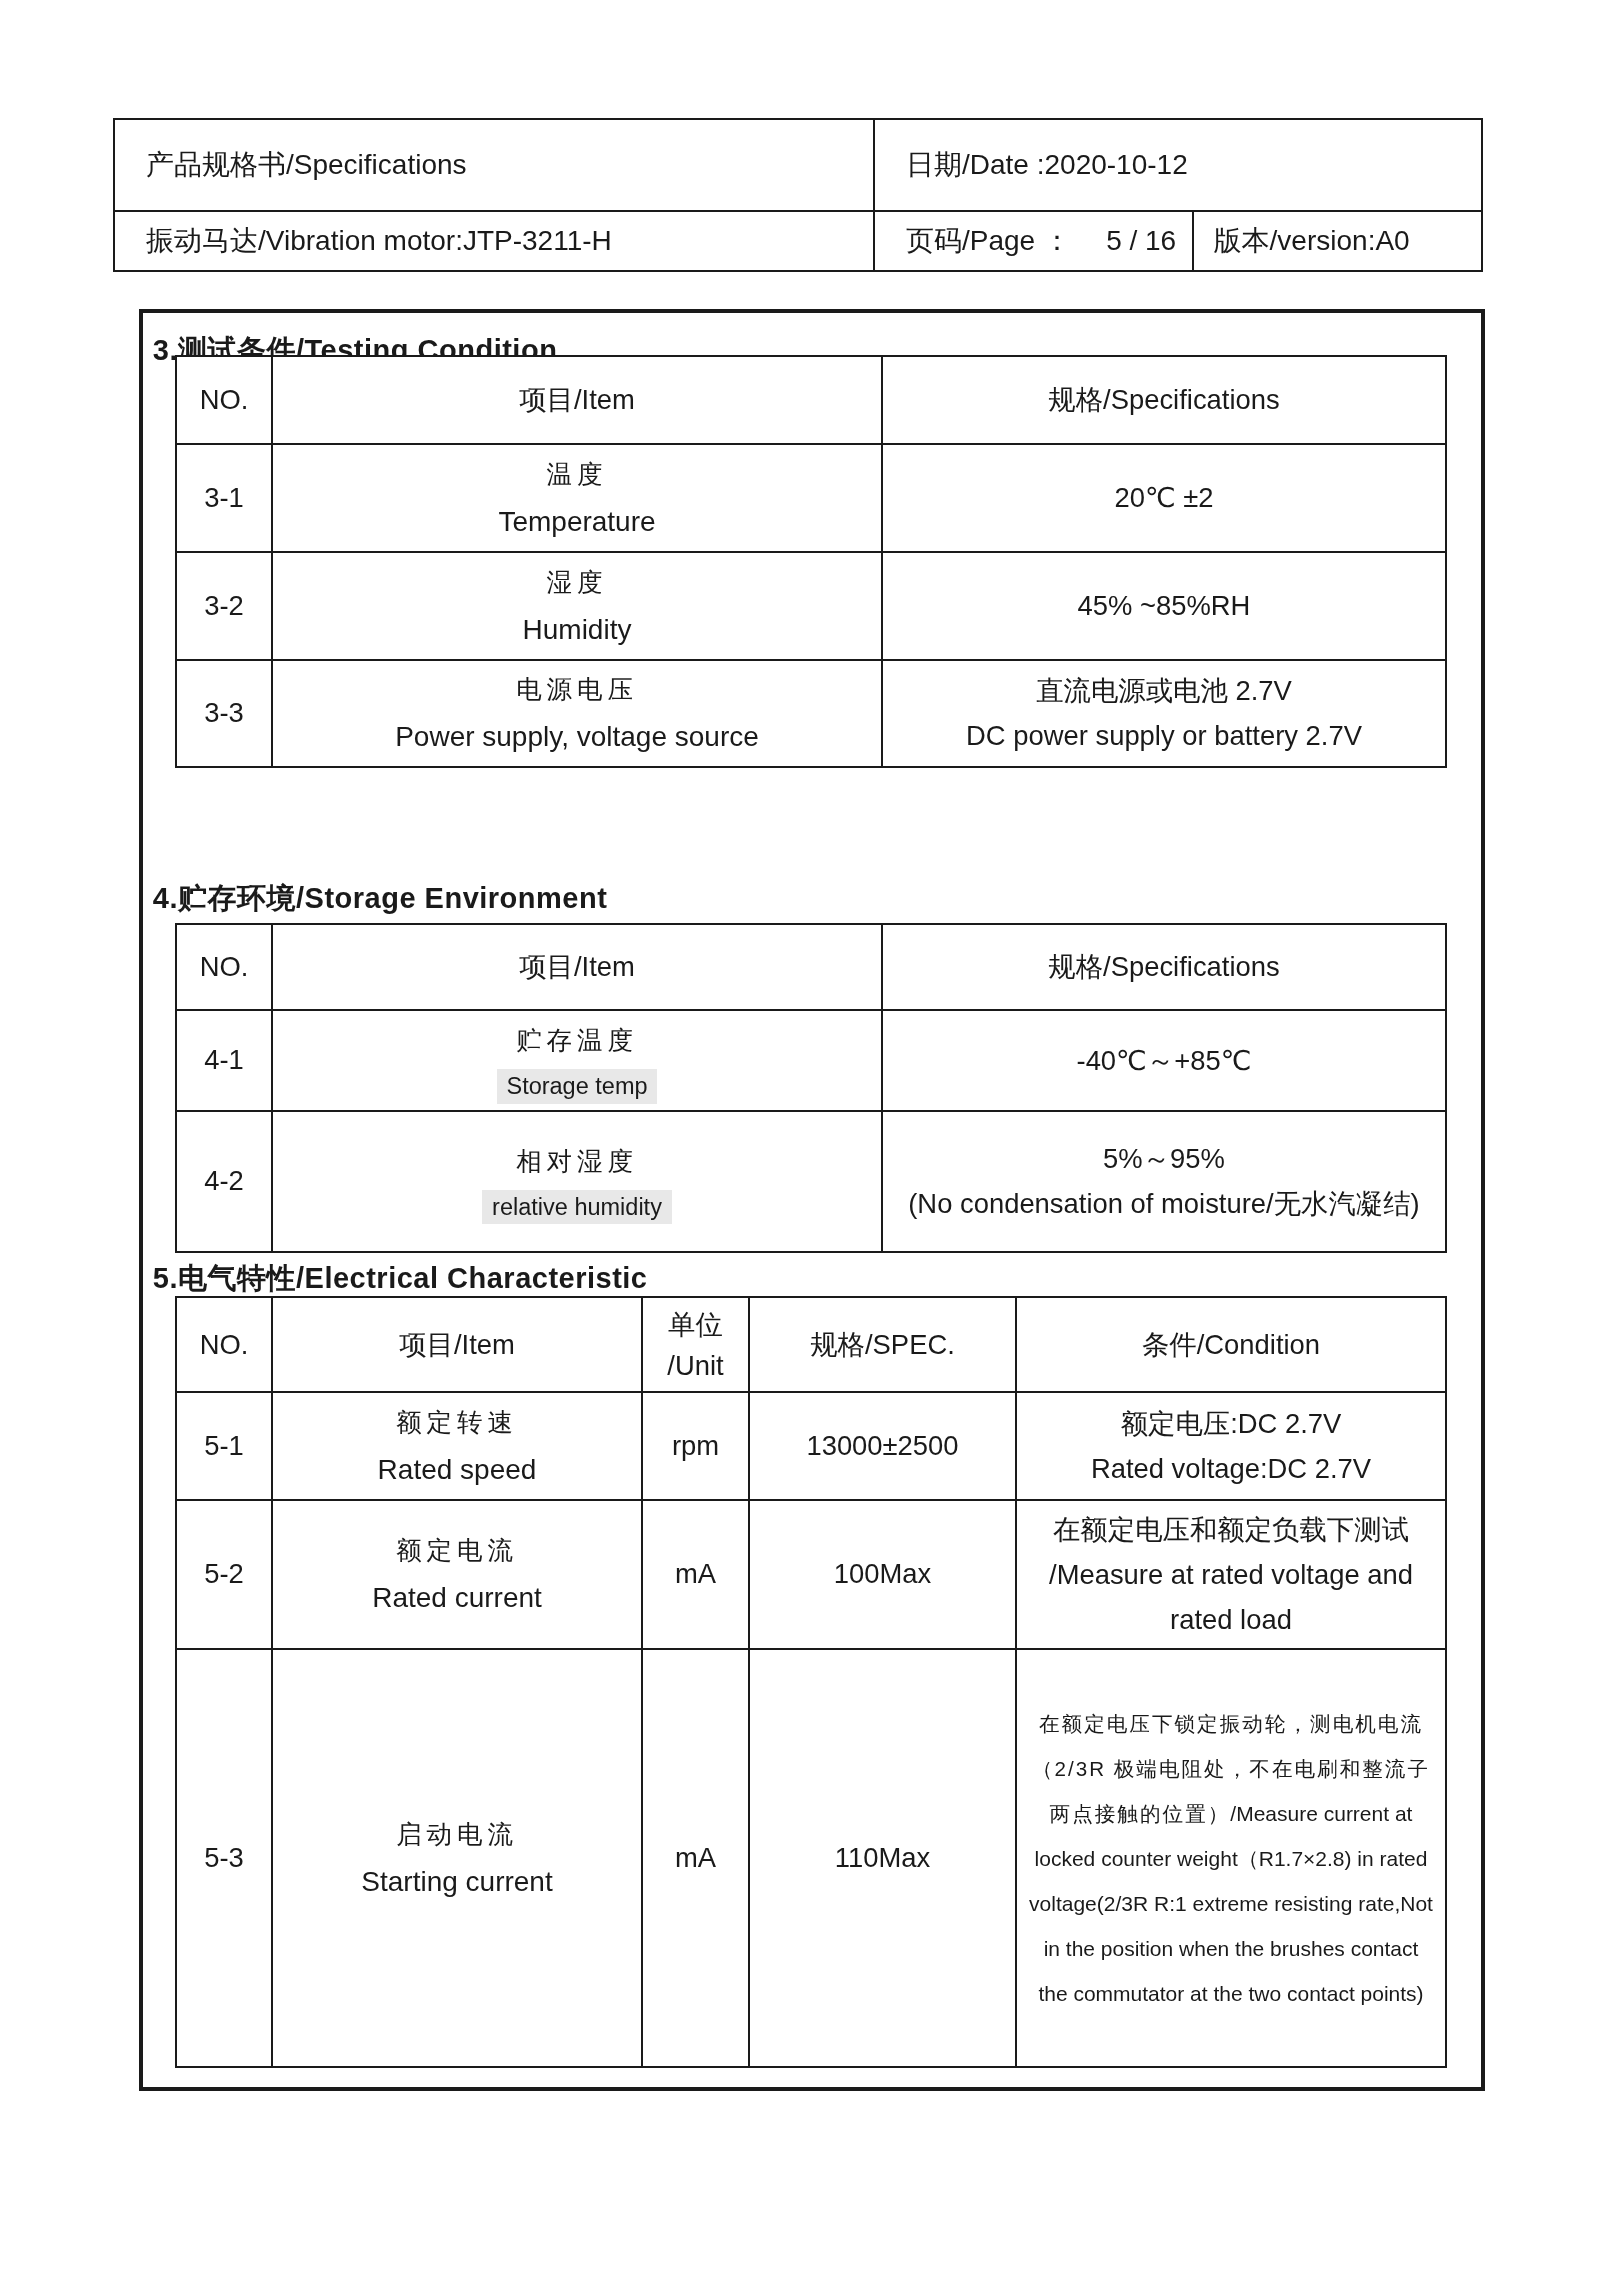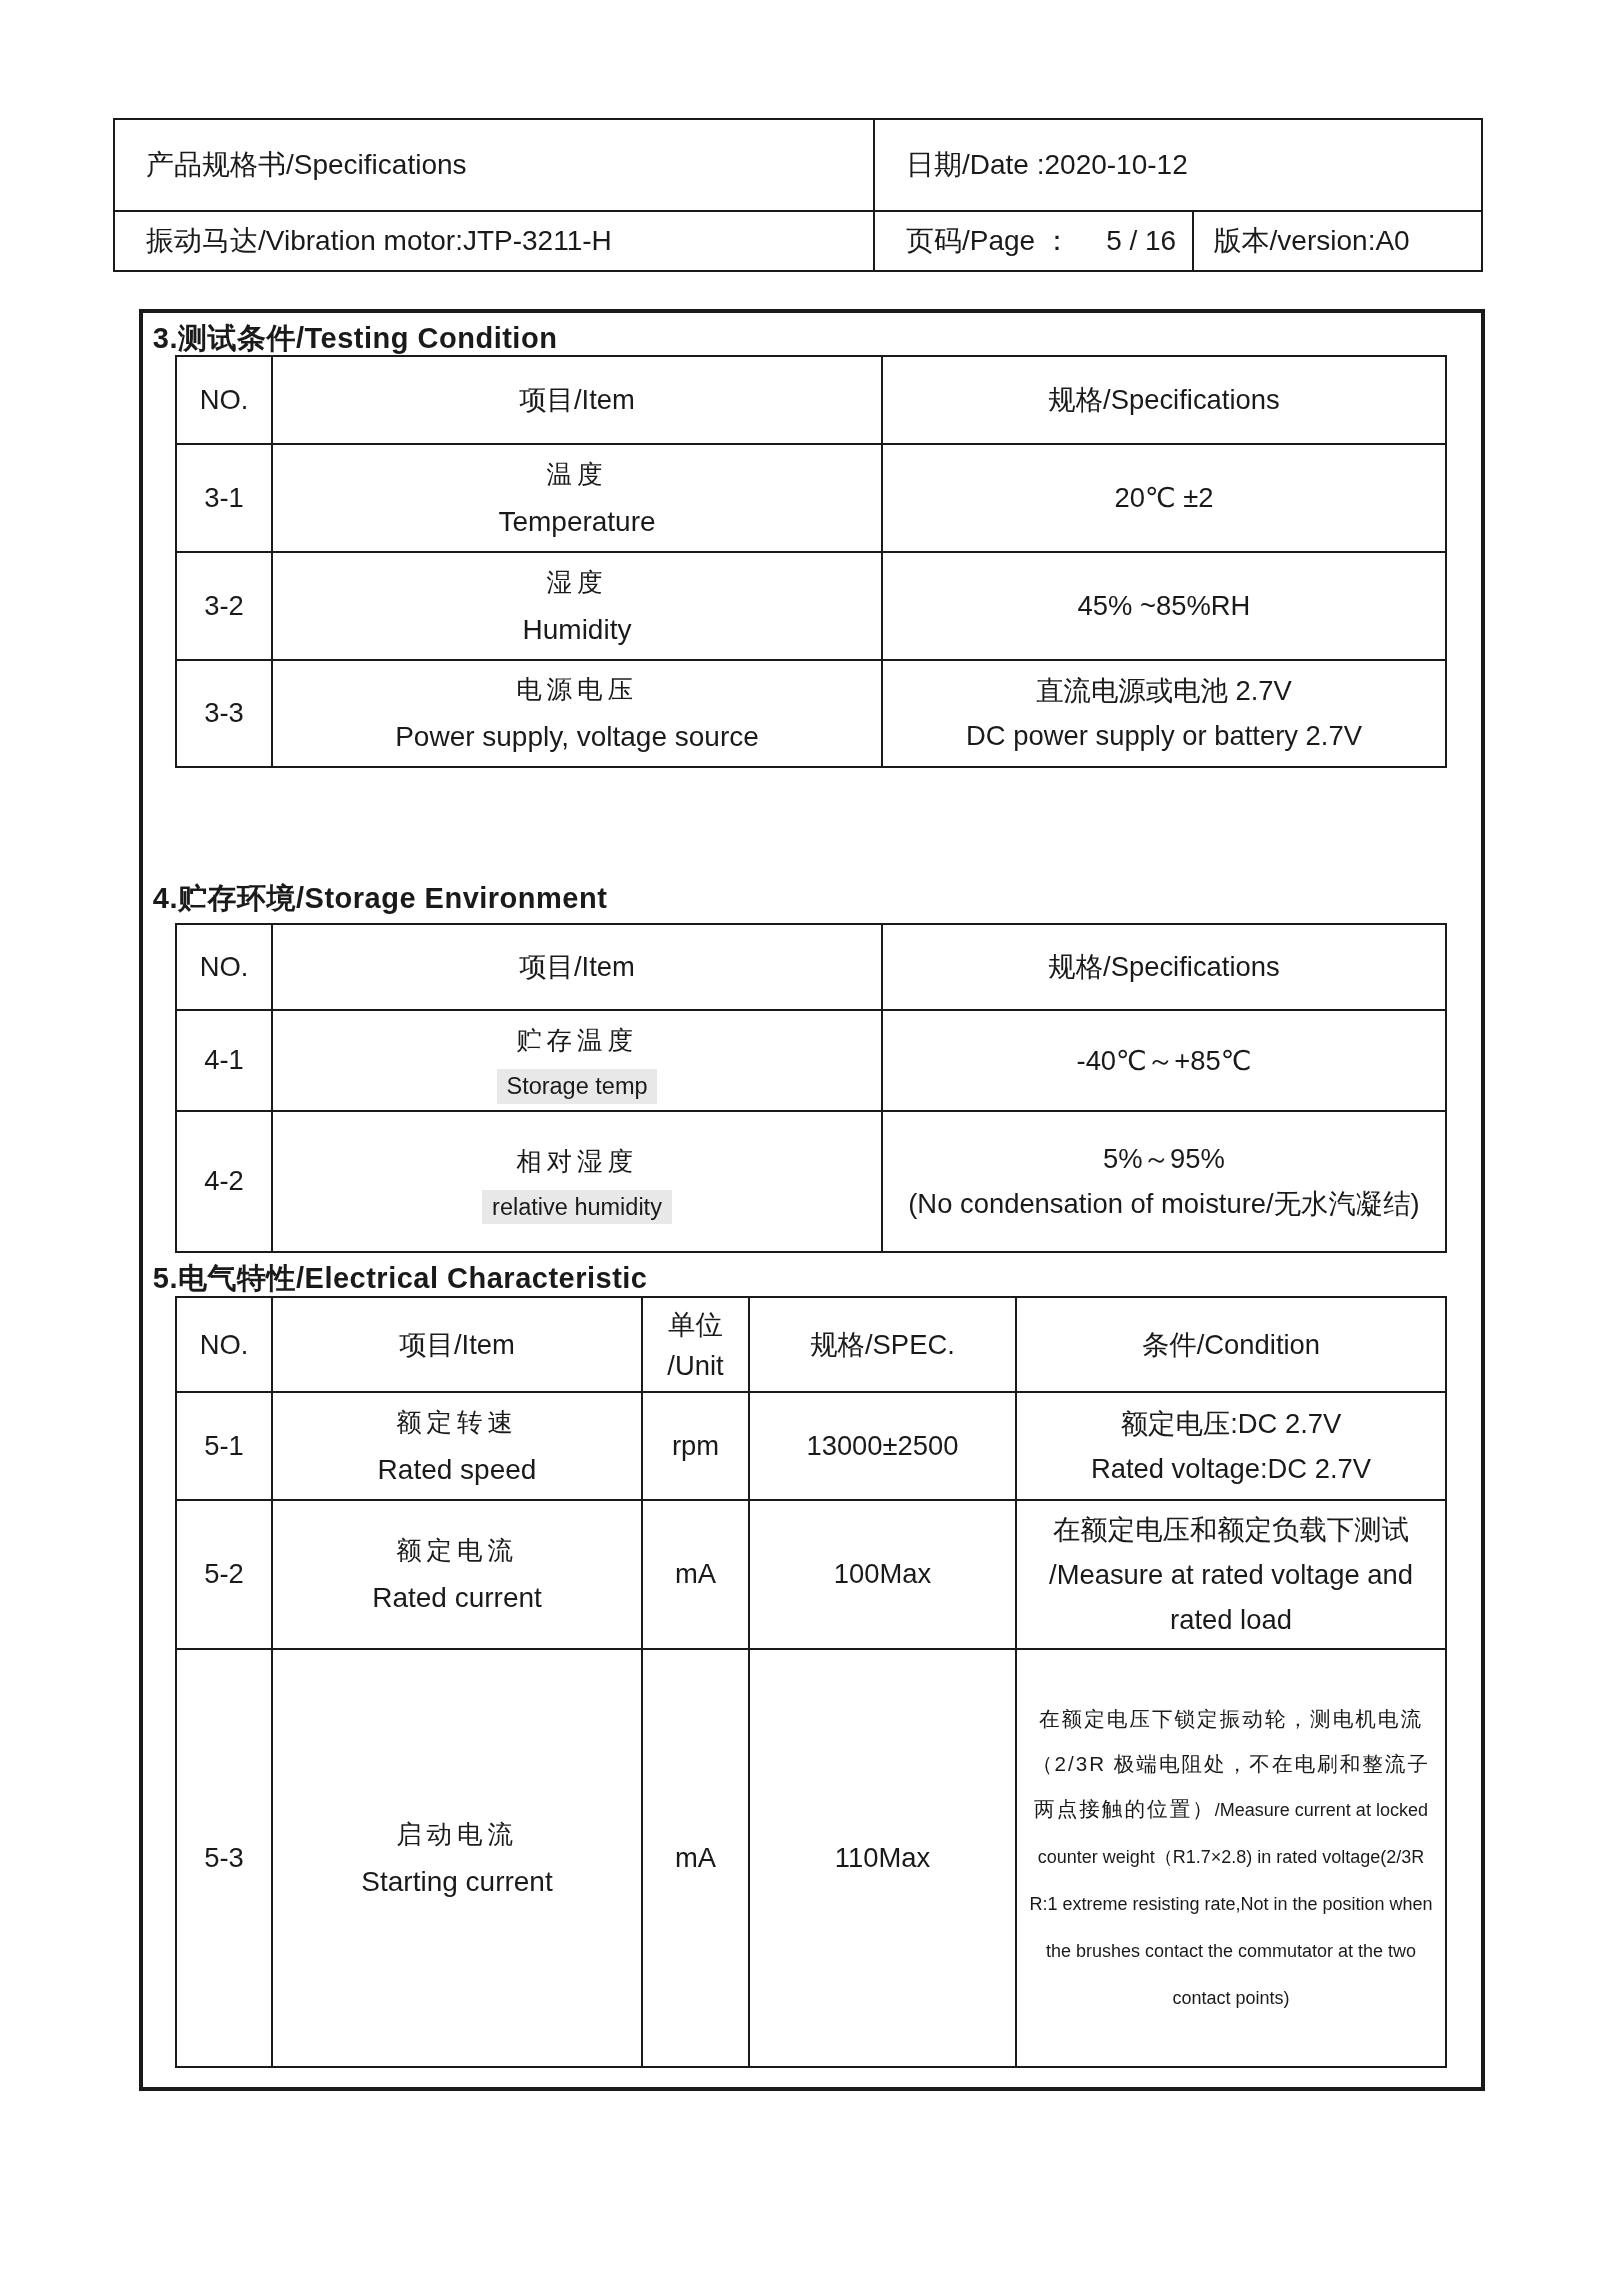--- a/index.html
+++ b/index.html
@@ -32,21 +32,21 @@
   .en { font-size:28px; letter-spacing:0; line-height:47px; }
   .pre { white-space:pre-line; line-height:45px; }
   .hl {
     display:inline-block; font-size:23.5px; letter-spacing:0;
     background:#e8e8e8; padding:2.9px 9.8px; margin-top:5px; line-height:29px;
   }
   .item-pad { padding:5.9px 3.9px; }
   .cond { padding:5.9px 13.7px; line-height:45px; font-size:26.5px;border-radius:15px; }
   .cond-mixed { padding:9.8px 11.8px; line-height:43px; text-align:center; }
   .c-zh { font-size:20.6px; letter-spacing:2px; }
-  .c-en { font-size:18px; letter-spacing:0; }
+  .c-en { font-size:21px; letter-spacing:0; }
 </style>
 </head>
 <body>
 
 <table id="header-table" class="abs">
   <colgroup>
       <col style="width:760px">
       <col style="width:319px">
       <col style="width:289px">
     </colgroup>
@@ -61,21 +61,21 @@
       <span>页码/Page ：</span>
       <span style="margin-left:27.4px">5 / 16</span>
     </td>
     <td style="padding-left:19.6px">版本/version:A0</td>
   </tr>
 </tbody>
   </table>
 
 <div id="main-box" class="abs">
 
-  <div class="sec-title" style="top:6px">3.测试条件/Testing Condition</div>
+  <div class="sec-title" style="top:18px">3.测试条件/Testing Condition</div>
   <table class="spec-table" style="top:42px">
     <colgroup>
         <col style="width:96px">
         <col style="width:610px">
         <col style="width:564px">
       </colgroup>
     <tbody>
         <tr style="height:88px">
       <th>NO.</th>
       <th>项目/Item</th>

